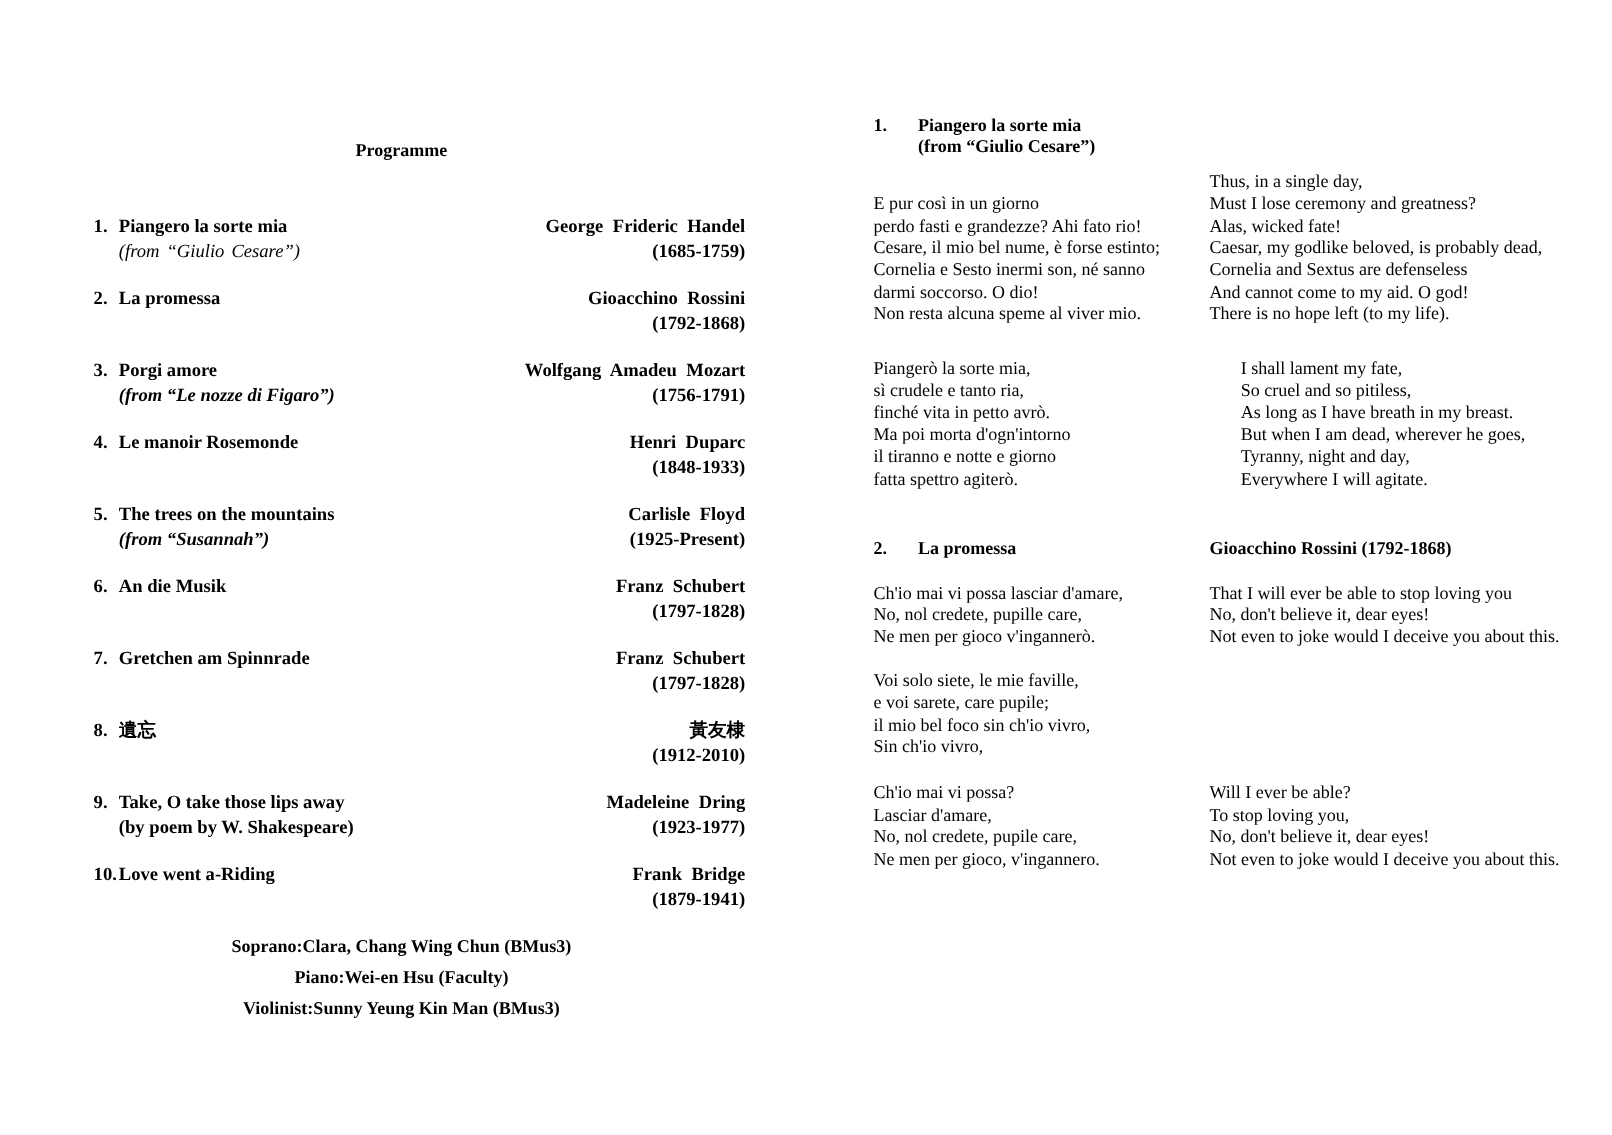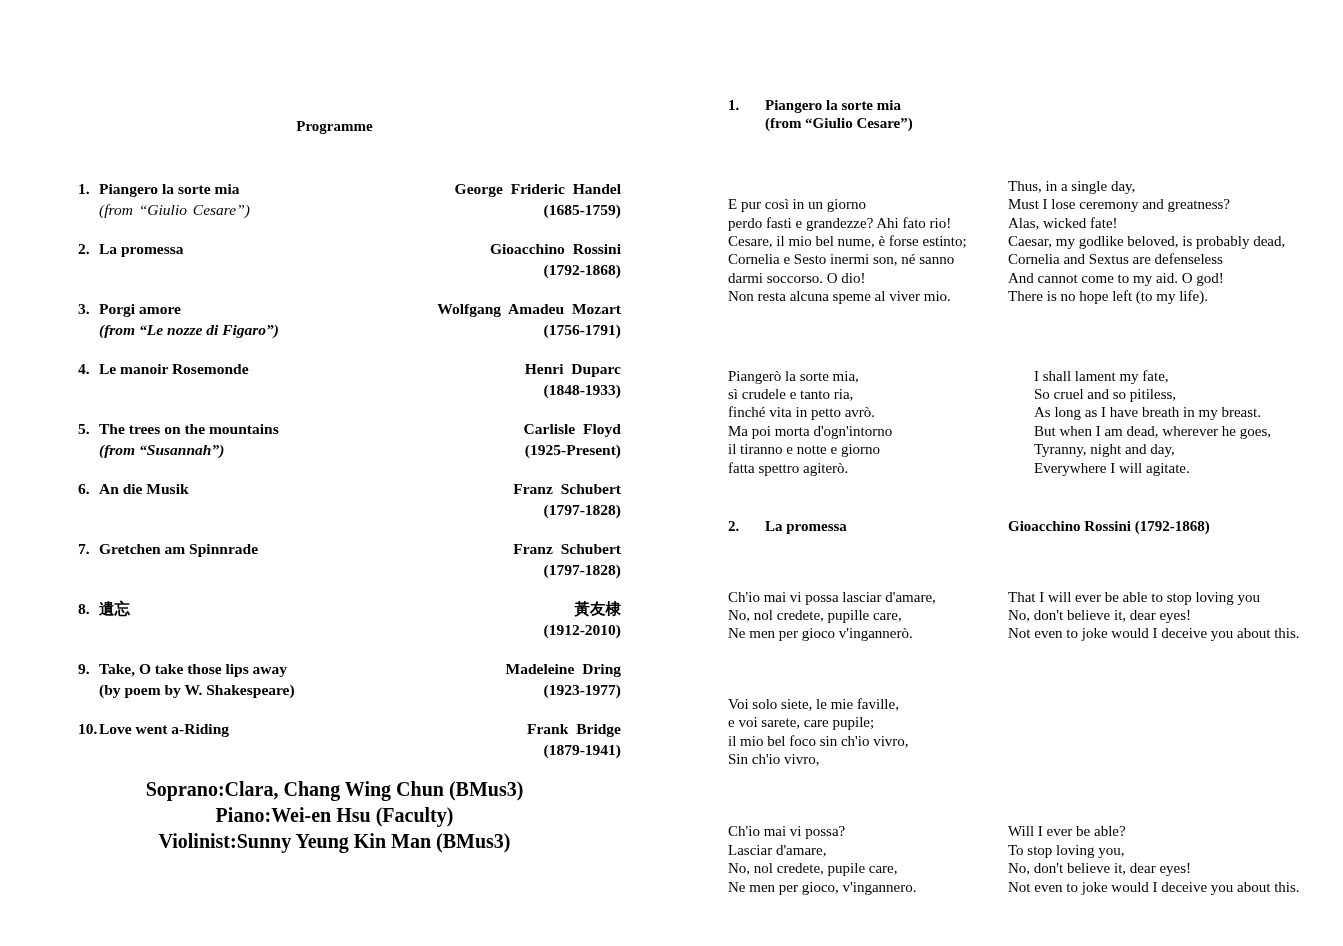--- a/index.html
+++ b/index.html
@@ -68,21 +68,21 @@
 
   .performers {
     margin-top: 9px;
     transform: translateX(-15px);
   }
   .perf-line {
     display: flex;
     justify-content: center;
     gap: 0;
     font-weight: bold;
-    font-size: 20px;
+    font-size: 15px;
     line-height: 20px;
     margin-bottom: 6px;
   }
 
   
   .page-right {
     position: absolute;
     left: 728px;
     top: 96px;
     width: 596px;
@@ -101,21 +101,20 @@
   }
   .snum { min-width: 37px; flex-shrink: 0; }
   .stitle, .ssub { display: block; }
   .shead-right { flex: 1; }
   .stanza {
     display: flex;
     align-items: flex-start;
   }
   .col {
     white-space: pre-line;
-    margin-top: 34px;
   }
   .col.orig { width: 280px; flex-shrink: 0; }
   .col.trans { flex: 1; }
   .mt10 { margin-top: 10px; }
   .mt18 { margin-top: 18px; }
   .mt20 { margin-top: 20px; }
   .mt27 { margin-top: 27px; gap: 26px; }
   .mt40 { margin-top: 40px; }
   .offset-orig .orig { padding-top: 18.4px; }
 </style>

